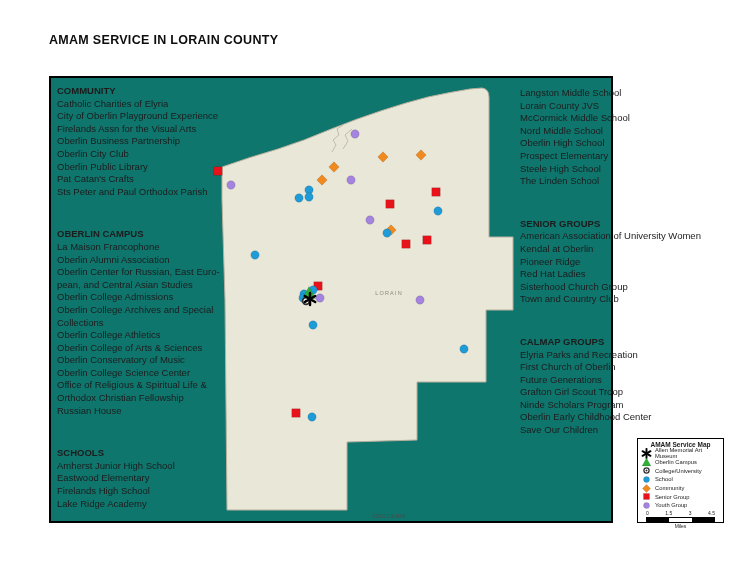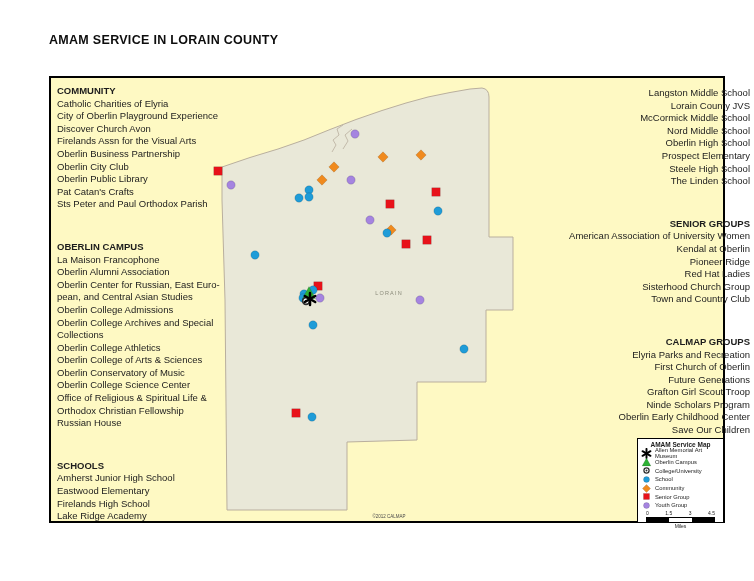--- a/index.html
+++ b/index.html
@@ -1,28 +1,28 @@
 <!DOCTYPE html>
 <html><head>
 <meta charset="utf-8">
 <style>
   html,body{margin:0;padding:0;background:#fff;}
   .page{position:relative;width:754px;height:581px;background:#fff;overflow:hidden;
         font-family:"Liberation Sans",sans-serif;color:#1c1c1c;}
   .page-title{position:absolute;left:49px;top:33px;margin:0;font-size:12.5px;font-weight:bold;
         letter-spacing:.3px;color:#0d0d0d;}
-  .frame{position:absolute;left:49px;top:76px;width:676px;height:447px;border:2px solid #000;
-        box-sizing:border-box;background:#fef9c3;}
+  .frame{position:absolute;left:49px;top:76px;width:564px;height:447px;border:2px solid #000;
+        box-sizing:border-box;background:#0f766e;}
   .map-svg{position:absolute;left:0;top:0;width:672px;height:443px;display:block;}
   .col{position:absolute;font-size:9.5px;line-height:12.6px;}
   .col .h{font-weight:bold;}
   .col .line{white-space:pre-line;}
   .section + .section{margin-top:30px;}
   .col-left{left:6px;top:7px;width:188px;}
-  .col-right{left:494px;top:9px;width:205px;text-align:right;}
+  .col-right{left:469px;top:9px;width:205px;}
   .legend{position:absolute;left:586px;top:360px;width:87px;height:85px;background:#fff;
         border:1px solid #000;box-sizing:border-box;padding:2px 3px 1px 3px;}
   .lg-title{font-size:6.5px;font-weight:bold;text-align:center;line-height:8px;}
   .lg-row{display:flex;align-items:center;gap:3px;height:8.7px;font-size:5.8px;line-height:6px;}
   .lg-row svg{flex:0 0 auto;display:block;}
   .scale{margin-top:1.5px;padding:0 5px;}
   .scale .ticks{display:flex;justify-content:space-between;font-size:5px;line-height:5.5px;}
   .scale .bar{display:flex;height:3.5px;border:1px solid #000;margin-top:.5px;}
   .scale .seg{flex:1;}
   .seg.b{background:#000;}
@@ -153,21 +153,20 @@
           </g>
         </g>
     </svg>
 
     <div class="col col-left">
       <div class="section">
         <div class="h">COMMUNITY</div>
         <div class="items">
             <div class="line">Catholic Charities of Elyria</div>
             <div class="line">City of Oberlin Playground Experience</div>
-            <div class="line">Discover Church Avon</div>
             <div class="line">Firelands Assn for the Visual Arts</div>
             <div class="line">Oberlin Business Partnership</div>
             <div class="line">Oberlin City Club</div>
             <div class="line">Oberlin Public Library</div>
             <div class="line">Pat Catan's Crafts</div>
             <div class="line">Sts Peter and Paul Orthodox Parish</div>
           </div>
       </div>
       <div class="section">
         <div class="h">OBERLIN CAMPUS</div>

